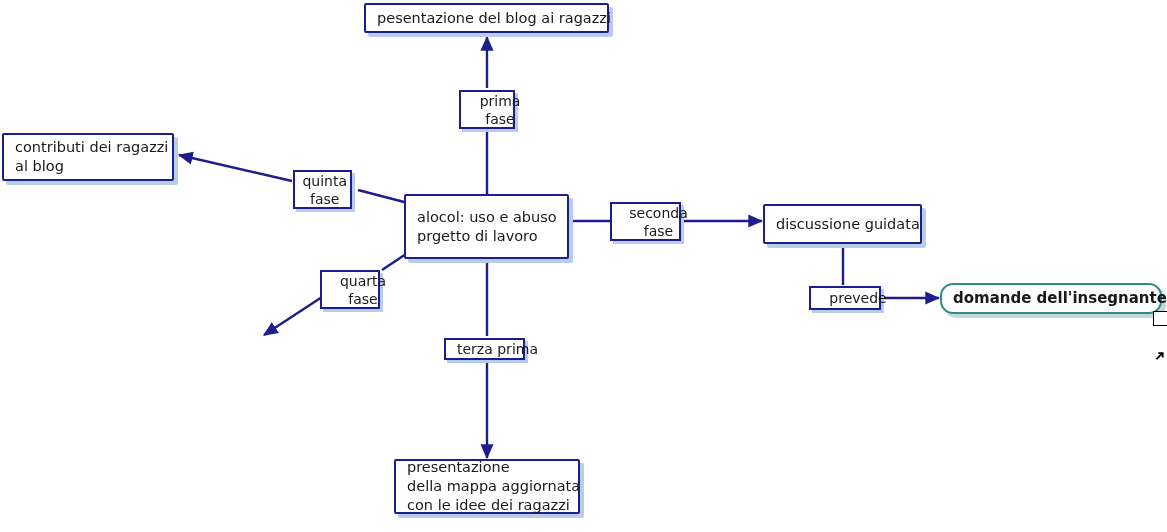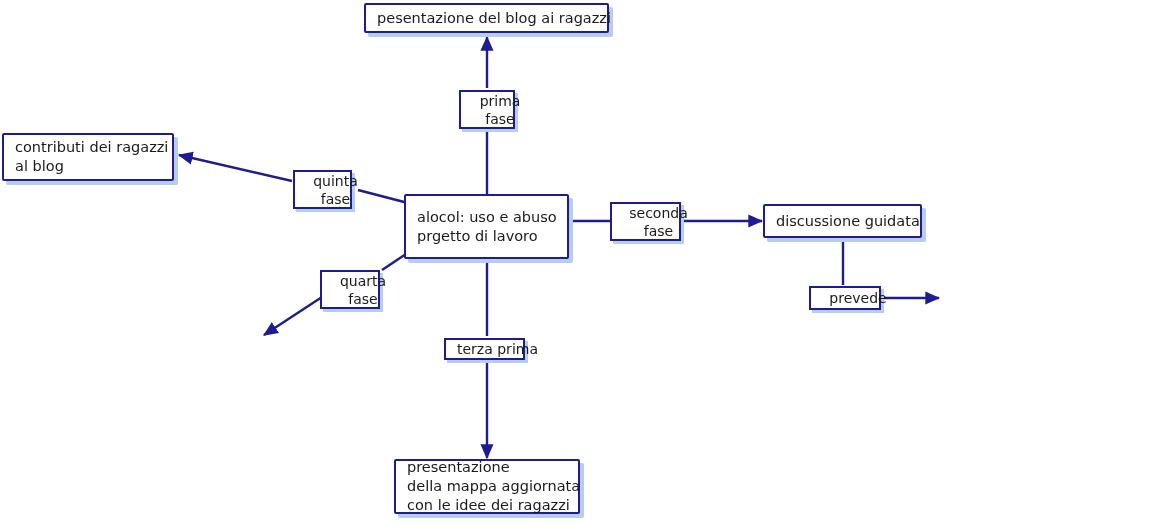--- a/index.html
+++ b/index.html
@@ -149,31 +149,39 @@
 prgetto di lavoro</span>
   </div>
 
 
   <div class="node" style="left:394px; top:459px; width:186px; height:55px;">
     <span class="node-text">presentazione
 della mappa aggiornata
 con le idee dei ragazzi</span>
   </div>
 
-  <div class="node" style="left:763px; top:204px; width:159px; height:34px;">
+  <div class="node" style="left:763px; top:204px; width:159px; height:40px;">
     <span class="node-text">discussione guidata</span>
   </div>
 
+  <div class="node accent" style="left:940px; top:283px; width:222px; height:31px;">
+    <span class="node-text">domande dell'insegnante</span>
+    <span class="ext-icon" style="left:211px; top:26px;">
+      <svg width="12" height="12" viewBox="0 0 12 12">
+        <path d="M3.2 8.4 L8 3.6 M5.2 3.1 L8.7 3.1 L8.7 6.6" stroke="#000000" stroke-width="1.8" fill="none" stroke-linecap="square"></path>
+      </svg>
+    </span>
+  </div>
 
   <div class="linklabel" style="left:459px; top:90px; width:56px; height:39px;">
     <span class="ll-text">prima
 fase</span>
   </div>
 
-  <div class="linklabel" style="left:293px; top:170px; width:59px; height:39px;">
+  <div class="linklabel" style="left:293px; top:170px; width:59px; height:39px;justify-content:flex-end;">
     <span class="ll-text">quinta
 fase</span>
   </div>
 
   <div class="linklabel" style="left:320px; top:270px; width:60px; height:39px;">
     <span class="ll-text">quarta
 fase</span>
   </div>
 
   <div class="linklabel" style="left:444px; top:338px; width:81px; height:22px;">

